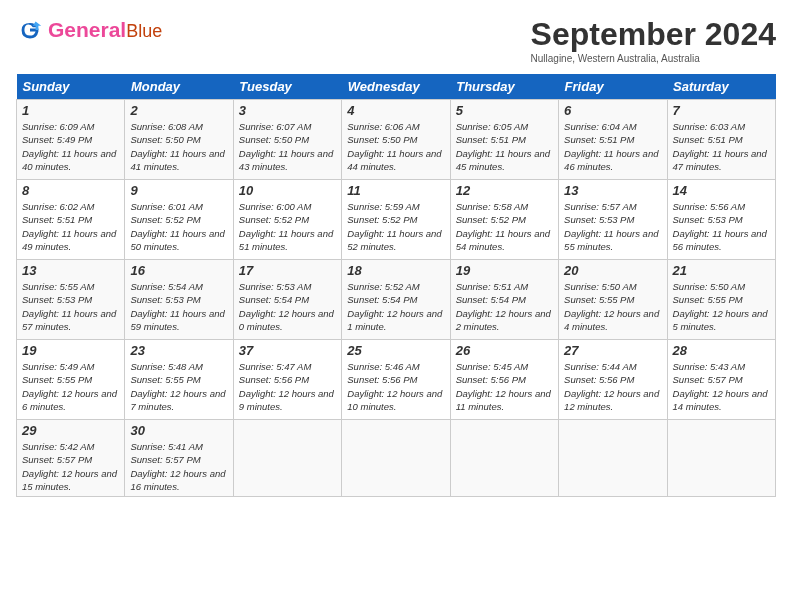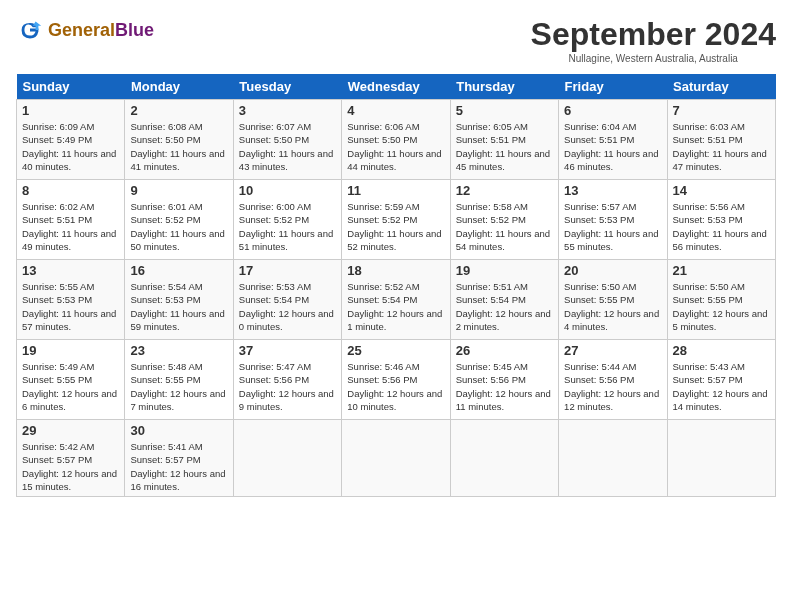--- a/index.html
+++ b/index.html
@@ -16,49 +16,50 @@
       justify-content: space-between;
       align-items: flex-start;
       margin-bottom: 10px;
     }
     .logo {
       display: flex;
       align-items: center;
       gap: 4px;
     }
     .logo-text-general {
-      font-size: 18px;
-      font-weight: bold;
-      color: #a16207;
+      font-size: 21px;
+      font-weight: bold;
+      color: #ec4899;
     }
     .logo-text-blue {
       font-size: 18px;
-      font-weight: bold;
-      color: #701a75;
+      font-weight: normal;
+      color: #c2410c;
     }
     .logo-icon {
       width: 28px;
       height: 28px;
     }
     .title-section {
-      text-align: center;
+      text-align: left;
     }
     .month-title {
       font-size: 32px;
       font-weight: bold;
       color: #333;
     }
     .location-title {
       font-size: 10px;
       color: #555;
     }
     table {
       width: 100%;
       border-collapse: collapse;
       font-size: 10.5px;
+      font-style: italic;
     }
     th {
       background-color: #1565c0;
       color: white;
       padding: 5px 6px;
       text-align: left;
       font-size: 13px;
       font-weight: bold;
     }
     td {

